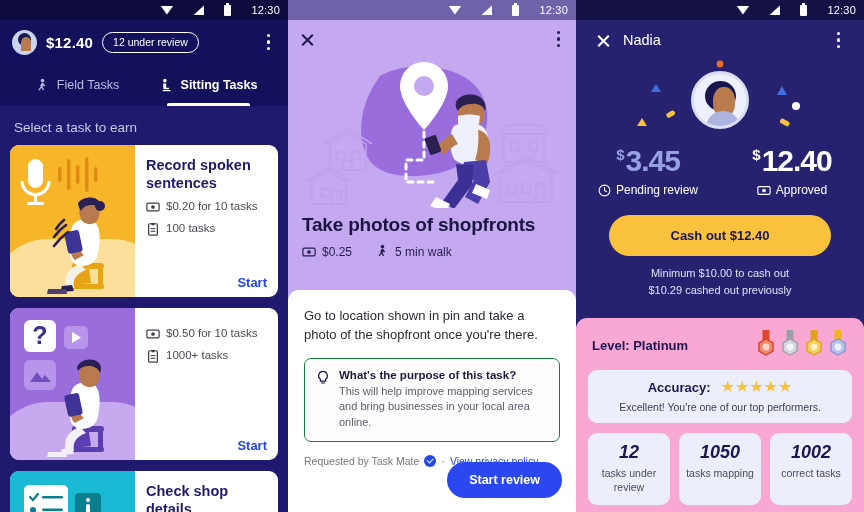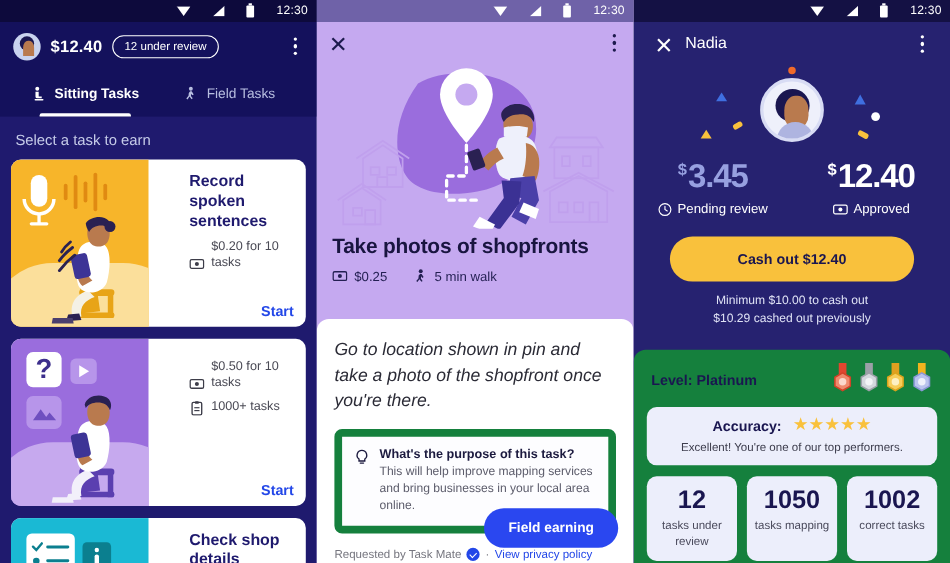--- a/index.html
+++ b/index.html
@@ -67,21 +67,21 @@
     content:""; position:absolute; bottom:0; left:18%; right:18%;
     height:3px; background:#fff; border-radius:2px 2px 0 0;
   }
   .tabicon { width: 13px; height: 15px; }
 
   .s1-body { padding: 0 10px; }
   .sec-title { color: #c5cbe8; font-size: 13.5px; padding: 14px 4px 10px; }
 
   .card {
     display: flex; background: #fff; border-radius: 9px;
-    overflow: hidden; margin-bottom: 11px; height: 152px; gap: 26px;
+    overflow: hidden; margin-bottom: 11px; height: 152px;
   }
   .card-art { width: 125px; position: relative; overflow: hidden; flex: none; }
   .card-info { flex: 1; padding: 11px 11px 8px 11px; display: flex; flex-direction: column; position: relative; }
   .card-title { color: #1f1a6e; font-size: 14.5px; font-weight: bold; line-height: 1.25; }
   .meta { display: flex; align-items: flex-end; gap: 6px; margin-top: 7px; }
   .meta span { color: #4a4a55; font-size: 11.5px; line-height: 1.3; }
   .meta svg { flex: none; margin-top: 1px; }
   .start {
     position: absolute; right: 11px; bottom: 7px;
     color: #2347e8; font-size: 13px; font-weight: bold; cursor: pointer;
@@ -100,31 +100,31 @@
   .xmark { width: 15px; height: 15px; position: relative; cursor: pointer; }
   .xmark::before, .xmark::after {
     content:""; position:absolute; left:0; top:7px; width:15px; height:2px; background:#1d1a4d;
   }
   .xmark::before { transform: rotate(45deg); }
   .xmark::after  { transform: rotate(-45deg); }
   .kebab-dark i { background: #1d1a4d; }
 
   .hero { height: 150px; position: relative; }
   .s2-title { color:#191540; font-size:19px; font-weight:bold; padding: 6px 14px 0; letter-spacing:-.2px; }
-  .s2-meta { display:flex; gap:6px; padding: 8px 14px 0; }
+  .s2-meta { display:flex; align-items:center; gap:6px; padding: 8px 14px 0; }
   .s2-meta span { color:#231f52; font-size:12px; }
   .s2-meta .gap { width:12px; }
 
   .sheet {
     position:absolute; left:0; right:0; bottom:0; top:290px;
     background:#fff; border-radius:11px 11px 0 0; padding: 17px 16px 0;
   }
-  .sheet p.desc { color:#2b2b36; font-size:16px; line-height:1.45;font-style:italic; }
+  .sheet p.desc { color:#2b2b36; font-size:13px; line-height:1.45; }
   .purpose {
-    margin-top: 13px; border:7px solid #15803d; border-radius:7px;
+    margin-top: 13px; border:1px solid #15803d; border-radius:7px;
     padding: 10px 11px; display:flex; gap:9px; background:#fdfdff;
   }
   .purpose h4 { color:#1c1a3f; font-size:11.5px; font-weight:bold; margin-bottom:3px; }
   .purpose p { color:#5c5c6b; font-size:11px; line-height:1.42; }
   .reqby { margin-top: 13px; display:flex; align-items:center; gap:5px; font-size:10.5px; color:#76767f; }
   .reqby a { color:#2347e8; cursor:pointer; }
   .badge-verified { width:12px; height:12px; border-radius:50%; background:#2347e8; position:relative; flex:none; }
   .badge-verified::after {
     content:""; position:absolute; left:3px; top:3.5px; width:5px; height:2.5px;
     border-left:1.4px solid #fff; border-bottom:1.4px solid #fff; transform: rotate(-45deg);
@@ -162,35 +162,35 @@
 
   .btn-cash {
     display:block; margin: 16px auto 0; background:#f9c13c; color:#1a1650;
     font-size:13px; font-weight:bold; border:none; border-radius:24px;
     padding: 13px 0; width: 222px; cursor:pointer;
   }
   .cash-note { text-align:center; color:#dfe2f5; font-size:11px; line-height:1.5; margin-top:9px; }
 
   .s3-sheet {
     position:absolute; left:0; right:0; bottom:0; top:318px;
-    background:#15803d; border-radius:11px 11px 0 0; padding: 10px 12px 0;
+    background:#f9a8d4; border-radius:11px 11px 0 0; padding: 10px 12px 0;
   }
   .level-row { display:flex; align-items:center; justify-content:space-between; padding: 2px 4px 0; }
   .level-row .lvl { color:#1a1650; font-size:13px; font-weight:bold; }
   .medals { display:flex; gap:4px; }
 
   .acc-card { background:#eceefb; border-radius:9px; margin-top:10px; padding: 9px 10px 10px; text-align:center; }
   .acc-top { display:flex; align-items:center; justify-content:center; gap:10px; }
   .acc-top .t { color:#1a1650; font-size:13px; font-weight:bold; }
   .stars { display:flex; gap:3px; color:#f9c13c; font-size:16px; line-height:1; }
   .acc-sub { color:#3d3d4d; font-size:10.5px; margin-top:6px; }
 
   .stats { display:flex; gap:9px; margin-top:10px; }
   .stat { flex:1; background:#eceefb; border-radius:9px; padding: 10px 4px 11px; text-align:center; }
-  .stat .n { color:#1a1650; font-size:23px; font-weight:bold; line-height:1; }
+  .stat .n { color:#1a1650; font-size:18px; font-weight:bold; line-height:1;font-style:italic; }
   .stat .l { color:#4a4a5c; font-size:10.5px; line-height:1.3; margin-top:6px; }
 </style>
 </head>
 <body>
 
 <div class="screens">
 
   <div class="screen s1">
 
     <div class="statusbar sb-dark">
@@ -206,34 +206,34 @@
         <div class="bal">$12.40</div>
         <div class="pill-review">12 under review</div>
         <div class="kebab">
             <i></i>
             <i></i>
             <i></i>
           </div>
       </div>
 
       <div class="tabs">
+        <div class="tab">
+          <svg class="tabicon" viewBox="0 0 16 18">
+            <circle cx="8" cy="3" r="2.2" fill="#b7bee0"></circle>
+            <path d="M7.2 6h1.8l2.2 3.4-1.5 1-1.2-1.8-.4 2.6 2 2.6-1.3 1-2.3-3-2.2 3.2-1.4-1L5.4 11l.3-3.3z" fill="#b7bee0"></path>
+          </svg>
+          <span>Field Tasks</span>
+        </div>
         <div class="tab active">
           <svg class="tabicon" viewBox="0 0 16 18">
             <circle cx="6" cy="3" r="2.2" fill="#fff"></circle>
             <path d="M4 6.5h3.6v5.2H11v1.9H5.6A1.6 1.6 0 0 1 4 12z" fill="#fff"></path>
             <rect x="3" y="14.4" width="10" height="1.8" rx=".9" fill="#fff"></rect>
           </svg>
           <span>Sitting Tasks</span>
-        </div>
-        <div class="tab">
-          <svg class="tabicon" viewBox="0 0 16 18">
-            <circle cx="8" cy="3" r="2.2" fill="#b7bee0"></circle>
-            <path d="M7.2 6h1.8l2.2 3.4-1.5 1-1.2-1.8-.4 2.6 2 2.6-1.3 1-2.3-3-2.2 3.2-1.4-1L5.4 11l.3-3.3z" fill="#b7bee0"></path>
-          </svg>
-          <span>Field Tasks</span>
         </div>
       </div>
     </div>
 
     <div class="s1-body">
       <div class="sec-title">Select a task to earn</div>
 
       <div class="card">
         <div class="card-art art-yellow">
           <div class="floor"></div>
@@ -264,20 +264,29 @@
           </svg>
         </div>
         <div class="card-info">
           <div class="card-title">Record spoken sentences</div>
           <div class="meta">
             <svg width="14" height="14" viewBox="0 0 16 16">
               <rect x="1" y="3.5" width="14" height="9" rx="1.6" fill="none" stroke="#3c3c48" stroke-width="1.4"></rect>
               <circle cx="8" cy="8" r="2.1" fill="#3c3c48"></circle>
             </svg>
             <span>$0.20 for 10 tasks</span>
+          </div>
+          <div class="meta">
+            <svg width="14" height="14" viewBox="0 0 16 16">
+              <rect x="3" y="2" width="10" height="13" rx="1.4" fill="none" stroke="#3c3c48" stroke-width="1.4"></rect>
+              <rect x="6" y="1" width="4" height="2.6" rx="1" fill="#3c3c48"></rect>
+              <rect x="5.3" y="7" width="5.4" height="1.2" fill="#3c3c48"></rect>
+              <rect x="5.3" y="10" width="5.4" height="1.2" fill="#3c3c48"></rect>
+            </svg>
+            <span>100 tasks</span>
           </div>
           <div class="start">Start</div>
         </div>
       </div>
 
       <div class="card">
         <div class="card-art art-purple">
           <div class="floor"></div>
           <svg width="125" height="152" viewBox="0 0 125 152" style="position:absolute;inset:0">
             <rect x="14" y="12" width="32" height="32" rx="6" fill="#fff"></rect>
@@ -428,21 +437,21 @@
           <h4>What's the purpose of this task?</h4>
           <p>This will help improve mapping services and bring businesses in your local area online.</p>
         </div>
       </div>
       <div class="reqby">
         <span>Requested by Task Mate</span>
         <span class="badge-verified"></span>
         <span>·</span>
         <a>View privacy policy</a>
       </div>
-      <button class="btn-earn">Field earning</button>
+      <button class="btn-earn">Start review</button>
     </div>
   </div>
 
   <div class="screen s3">
 
     <div class="statusbar sb-nav">
       <div class="ic-wifi"></div>
       <div class="ic-sig"></div>
       <div class="ic-bat"></div>
       <div class="sb-time">12:30</div>

